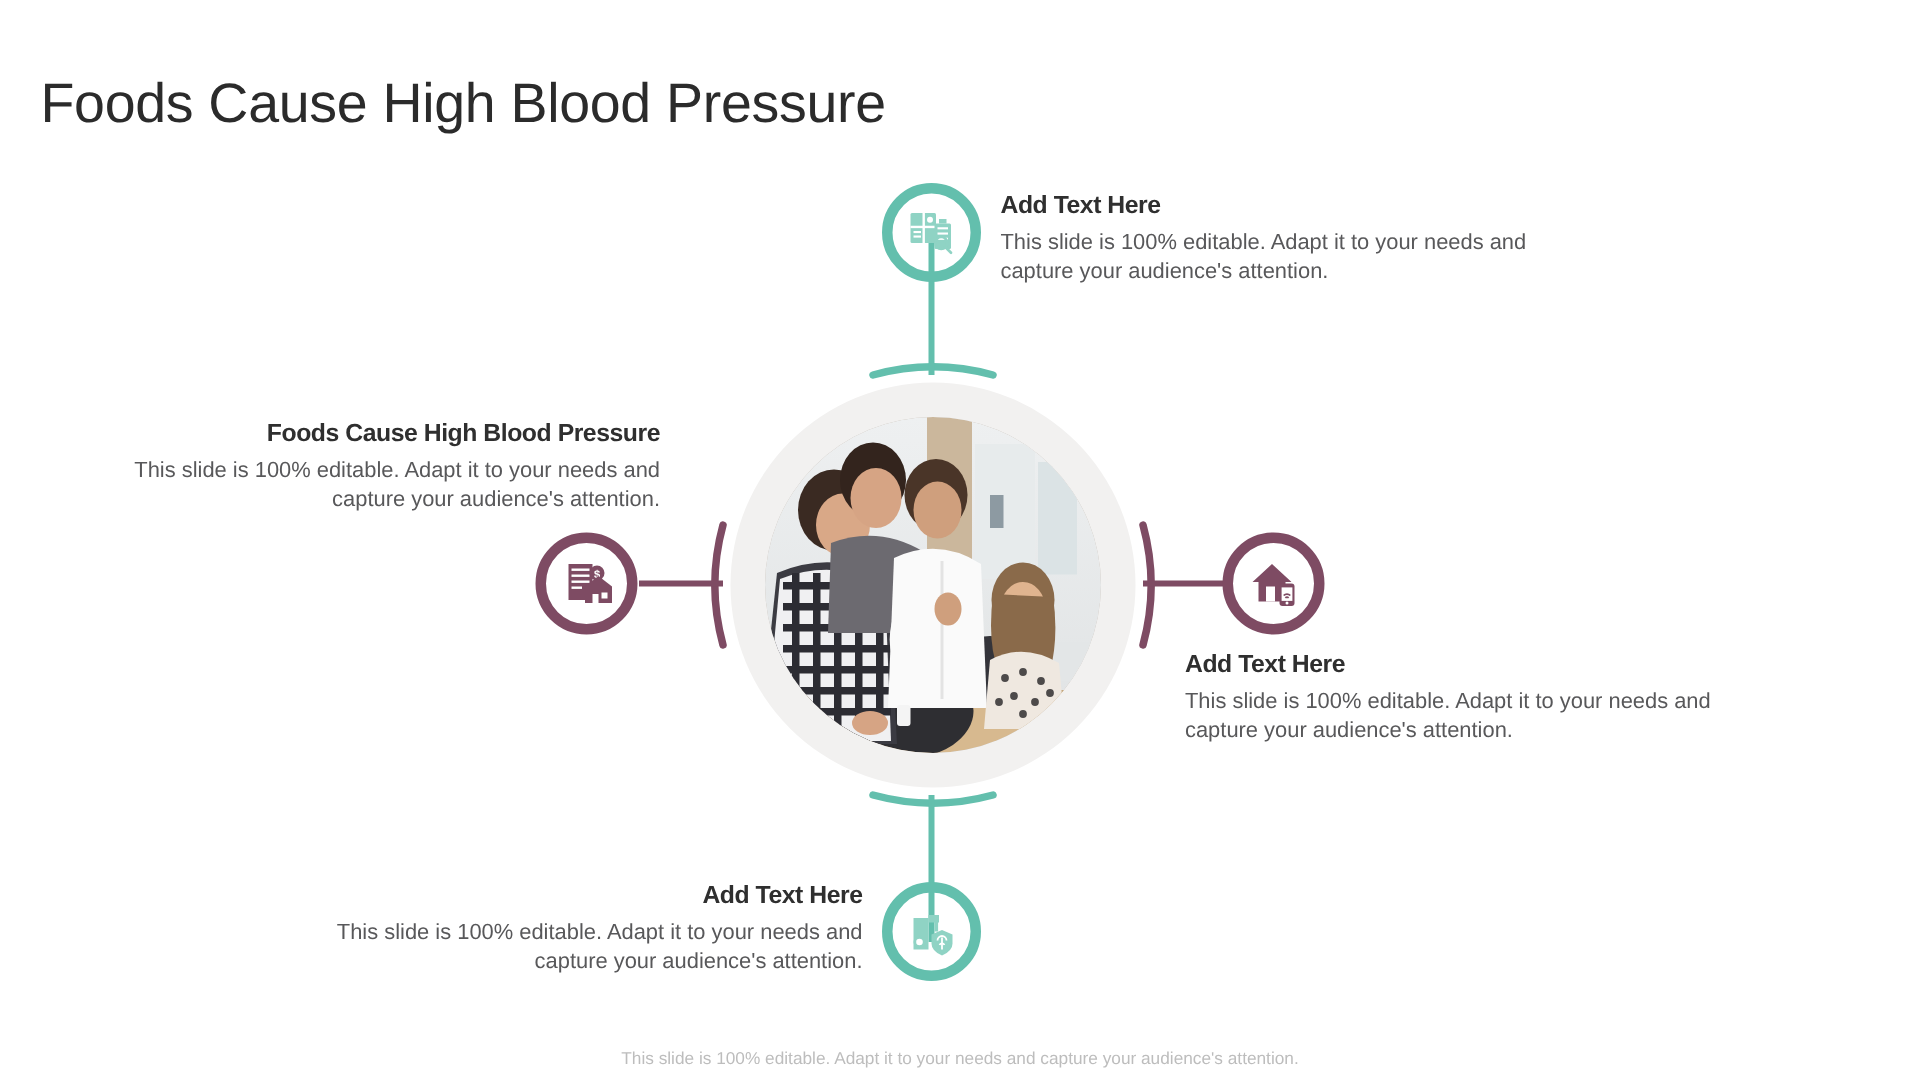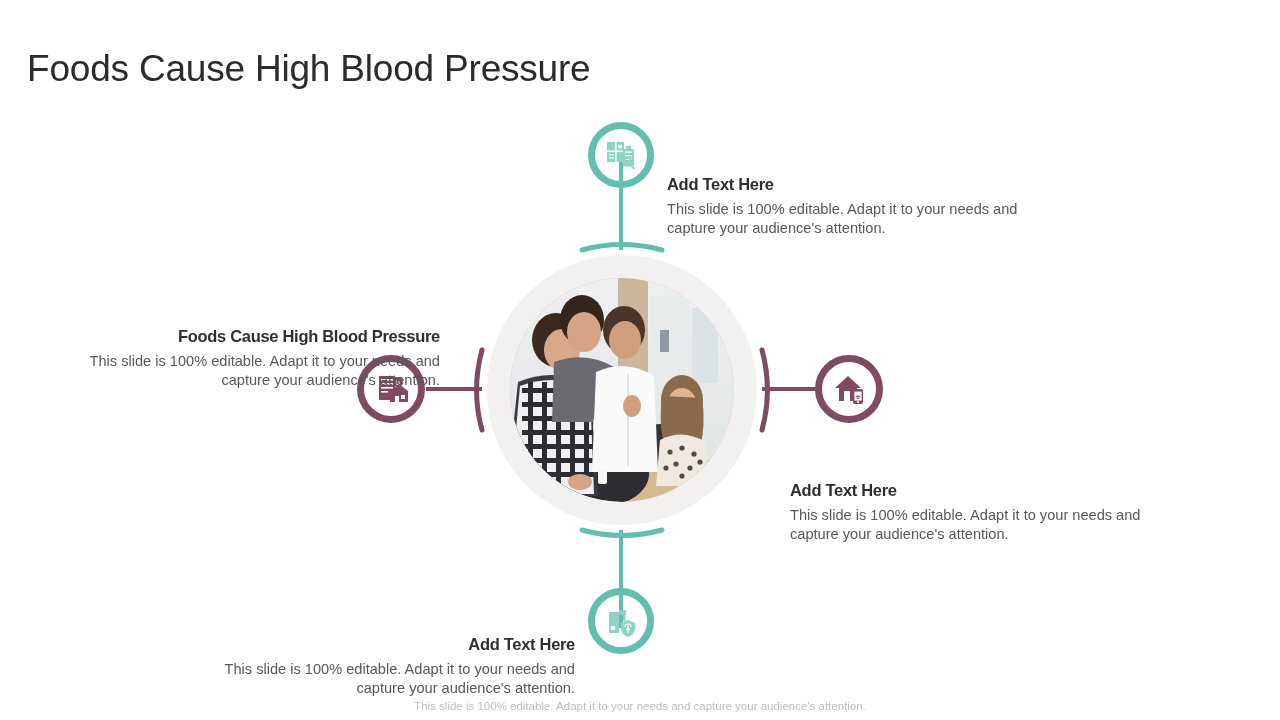--- a/index.html
+++ b/index.html
@@ -96,21 +96,20 @@
   .node-top    { left: 588px; top: 32px;  width: 66px; height: 66px; }
   .node-bottom { left: 588px; top: 498px; width: 66px; height: 66px; }
   .node-left   { left: 357px; top: 265px; width: 68px; height: 68px; }
   .node-right  { left: 815px; top: 265px; width: 68px; height: 68px; }
 
   .node svg { display: block; }
 
   
   .txt {
     position: absolute;
-    margin-top: 47px;
   }
   .txt .head {
     font-size: 16.5px;
     font-weight: bold;
     color: #2f2f2f;
     letter-spacing: -0.3px;
     margin: 0 0 6px 0;
     line-height: 1.15;
   }
   .txt .body {

